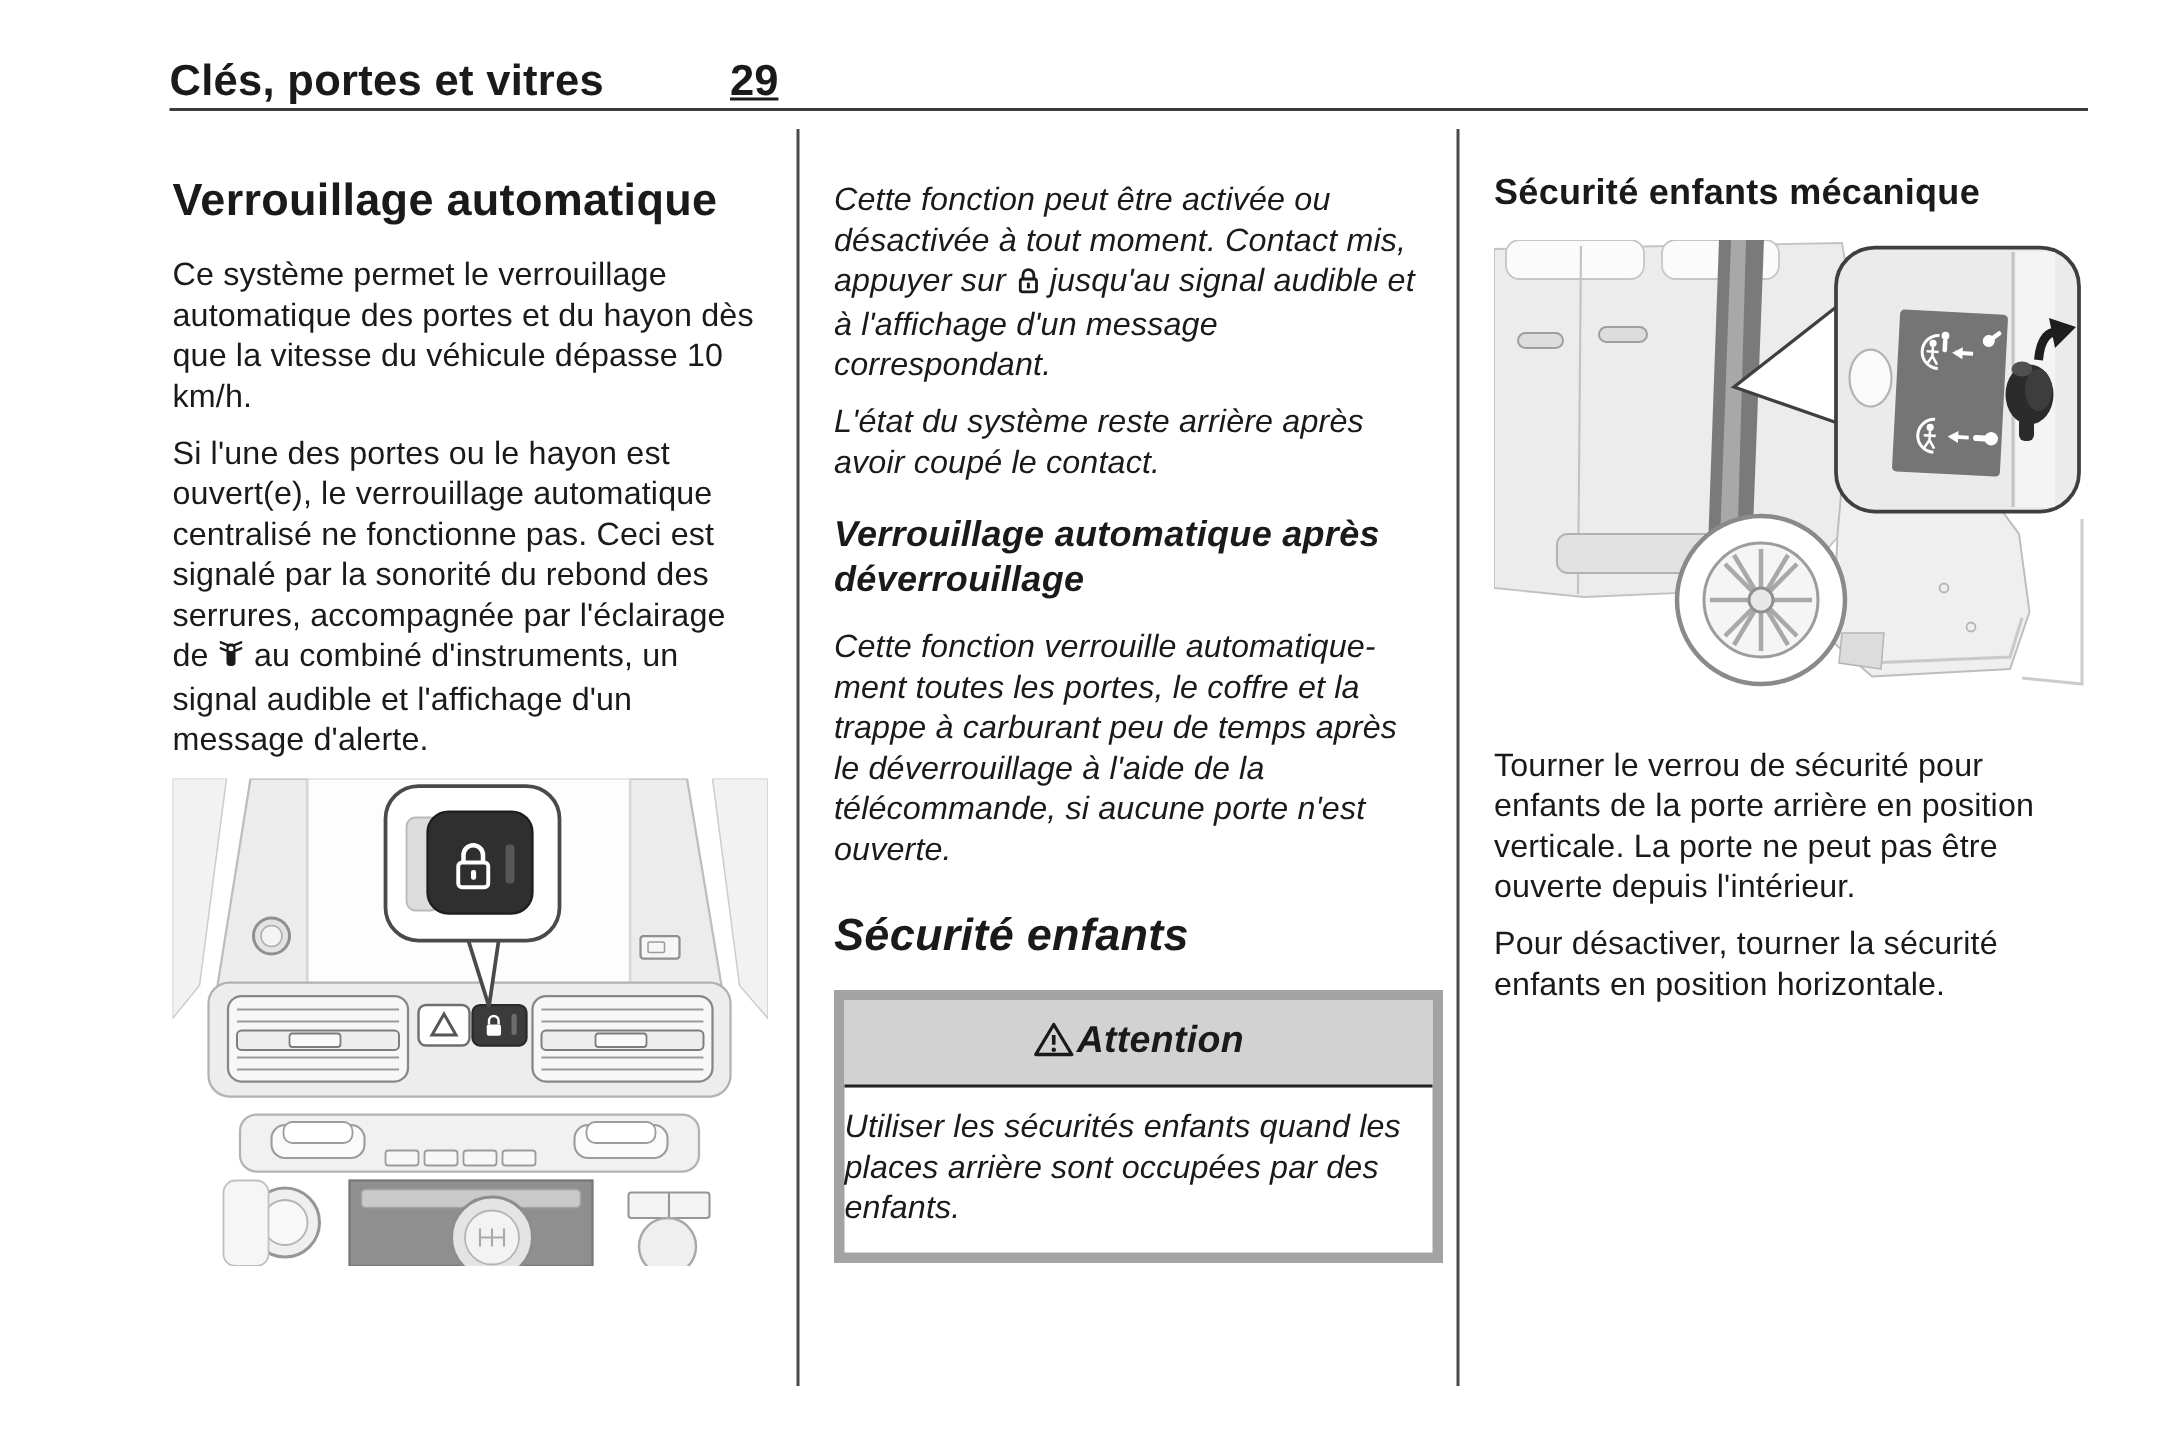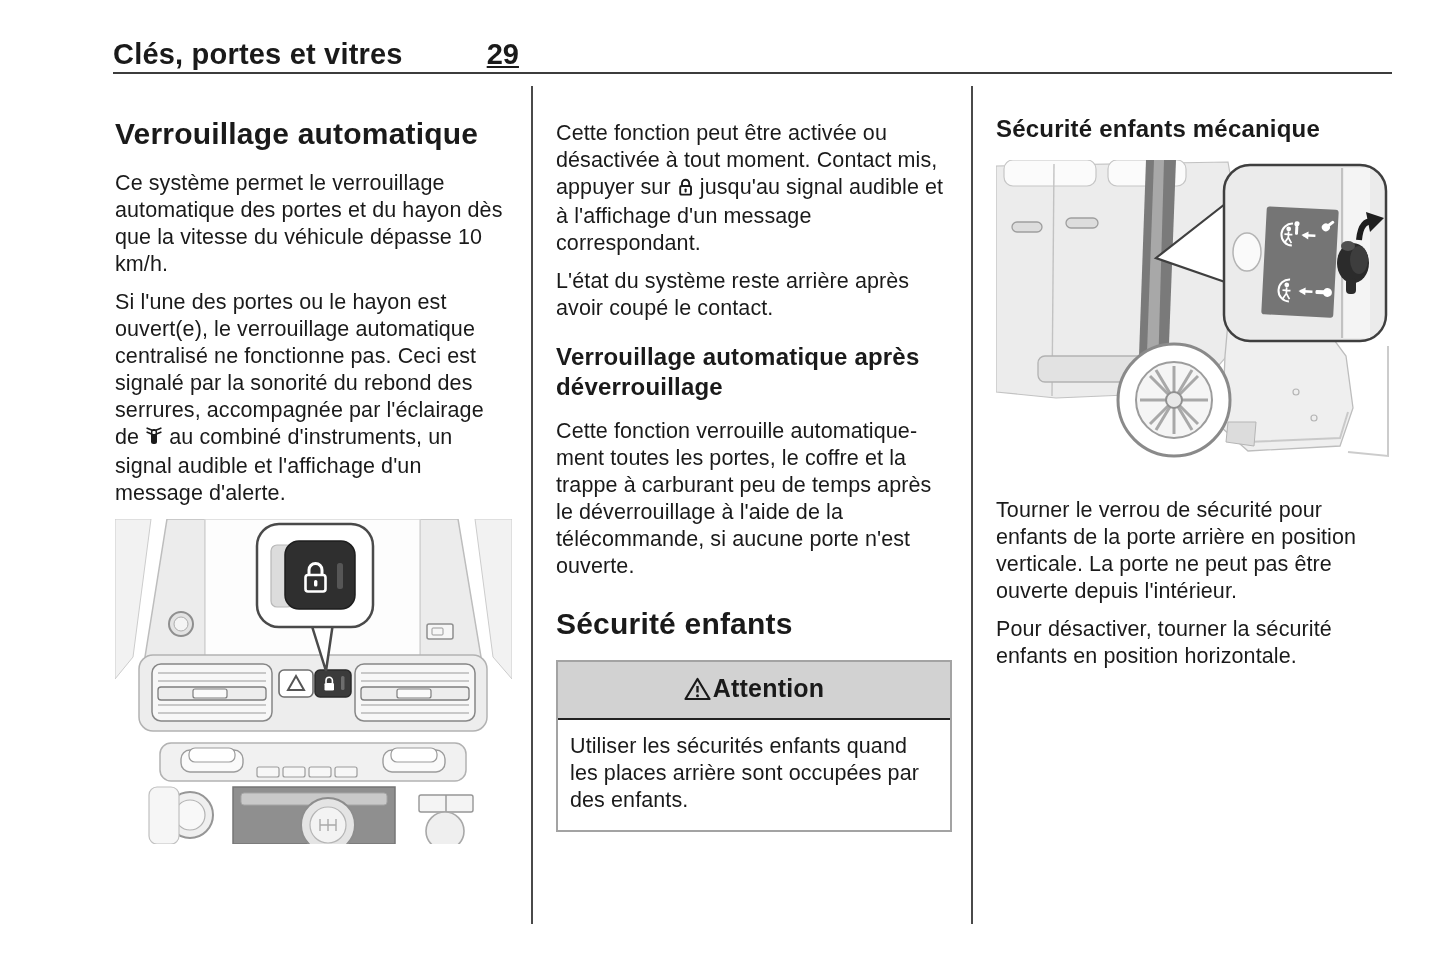--- a/index.html
+++ b/index.html
@@ -12,40 +12,40 @@
   .header .title{font-size:29px;font-weight:bold;letter-spacing:.2px;}
   .header .pagenum{font-size:29px;font-weight:bold;margin-left:84px;text-decoration:underline;}
   .header-rule{position:absolute;left:113px;right:53px;top:72px;height:2px;background:#3c3c3c;}
   
   .vdiv{position:absolute;top:86px;width:2px;height:838px;background:#4a4a4a;}
   .vdiv.d1{left:531px;}
   .vdiv.d2{left:971px;}
   
   .col{position:absolute;top:108px;}
   .col1{left:115px;width:398px;}
-  .col2{left:556px;width:396px;}
+  .col2{left:556px;width:396px;font-style:italic;}
   .col3{left:996px;width:398px;}
   h1{font-size:30px;font-weight:bold;margin:0 0 18px 0;line-height:36px;letter-spacing:.2px;}
   h2{font-size:24px;font-weight:bold;margin:0 0 16px 0;line-height:30px;letter-spacing:.2px;}
   p{font-size:21.5px;line-height:27px;margin:0 0 11px 0;letter-spacing:.1px;}
   .col1{padding-top:8px;}
   .col2{padding-top:12px;}
   .col3{padding-top:6px;}
   .gap-before-h2{margin-top:20px;}
   .gap-before-h1{margin-top:26px;}
   .inline-icon{display:inline-block;vertical-align:-2px;}
   
   .figure{display:block;}
   .fig-console{margin-top:12px;width:397px;height:325px;}
   .fig-van{margin:14px 0 20px 0;width:400px;height:317px;}
   
-  .warnbox{border:2px solid #a3a3a3;width:392px;margin-top:16px;}
+  .warnbox{border:7px solid #a3a3a3;width:392px;margin-top:16px;}
   .warnbox .band{background:#d2d2d2;border-bottom:2px solid #222;height:56px;display:flex;align-items:center;justify-content:center;}
   .warnbox .band .band-title{font-size:25px;font-weight:bold;letter-spacing:.2px;}
-  .warnbox .body{padding:13px 12px 16px 12px;}
+  .warnbox .body{padding:13px 12px 16px 0;}
   .warnbox .body p{margin:0;}
   .tri-icon{display:inline-block;vertical-align:-4px;margin-right:2px;}
 </style>
 </head>
 <body>
 
 <div class="page">
 
   <div class="header">
     <span class="title">Clés, portes et vitres</span>

